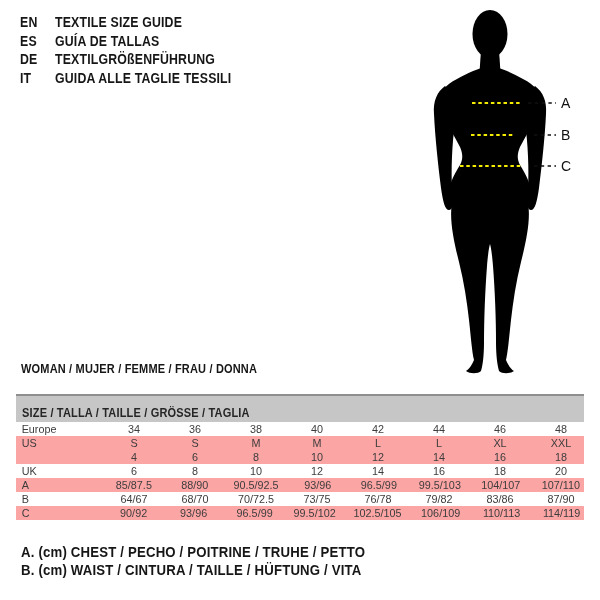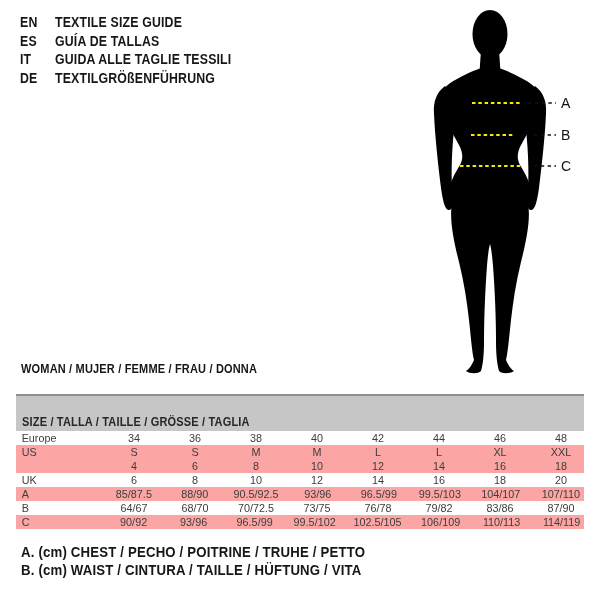--- a/index.html
+++ b/index.html
@@ -19,21 +19,21 @@
   .figure{position:absolute;left:406px;top:4px;width:168px;height:372px;}
 
   
   .woman-line{position:absolute;left:21px;top:362px;font-size:12.5px;font-weight:bold;white-space:nowrap;}
 
   
   .size-table{position:absolute;left:16px;top:394px;width:568px;}
   .table-header{
     background:#c6c6c6;border-top:2px solid #8f8f8f;
     font-size:12.5px;font-weight:bold;color:#262626;
-    height:15px;line-height:15px;padding:19px 0 1px 6px;
+    height:15px;line-height:15px;padding:10px 0 1px 6px;
   }
   .table-row{display:flex;align-items:center;height:14px;font-size:11.5px;color:#3d3d3d;gap:15px;}
   .table-row.striped{background:#fca5a5;}
   .cell{white-space:nowrap;}
   .label-cell{flex:0 0 74px;padding-left:6px;text-align:left;transform:scaleX(.94);transform-origin:0 50%;}
   .val{flex:1 1 0;text-align:center;transform:scaleX(.94);transform-origin:50% 50%;}
 
   
   .legend{position:absolute;left:21px;top:543px;}
   .legend-line{font-size:15px;font-weight:bold;line-height:17.5px;white-space:nowrap;}
@@ -50,27 +50,27 @@
         <span class="lang-label cond">TEXTILE SIZE GUIDE</span>
       </div>
 
       <div class="lang-row">
         <span class="lang-code cond">ES</span>
         <span class="lang-label cond">GUÍA DE TALLAS</span>
       </div>
 
 
       <div class="lang-row">
+        <span class="lang-code cond">DE</span>
+        <span class="lang-label cond">TEXTILGRÖßENFÜHRUNG</span>
+      </div>
+
+      <div class="lang-row">
         <span class="lang-code cond">IT</span>
         <span class="lang-label cond">GUIDA ALLE TAGLIE TESSILI</span>
-      </div>
-
-      <div class="lang-row">
-        <span class="lang-code cond">DE</span>
-        <span class="lang-label cond">TEXTILGRÖßENFÜHRUNG</span>
       </div>
     </div>
 
   <svg class="figure" viewBox="0 0 168 372" xmlns="http://www.w3.org/2000/svg">
     <g fill="#000000">
       <ellipse cx="84" cy="30" rx="17.5" ry="24"></ellipse>
       <path d="M75,46 L93,46 L95,76 L73,76 Z"></path>
       <path d="M84,62
         C96,64 106,69 117,75 C129,81 134,88 135,97 C136,104 132,108 129,114
         C125,124 119,133 114,143 C111,150 111,155 114,161 C120,171 124,178 125,188

